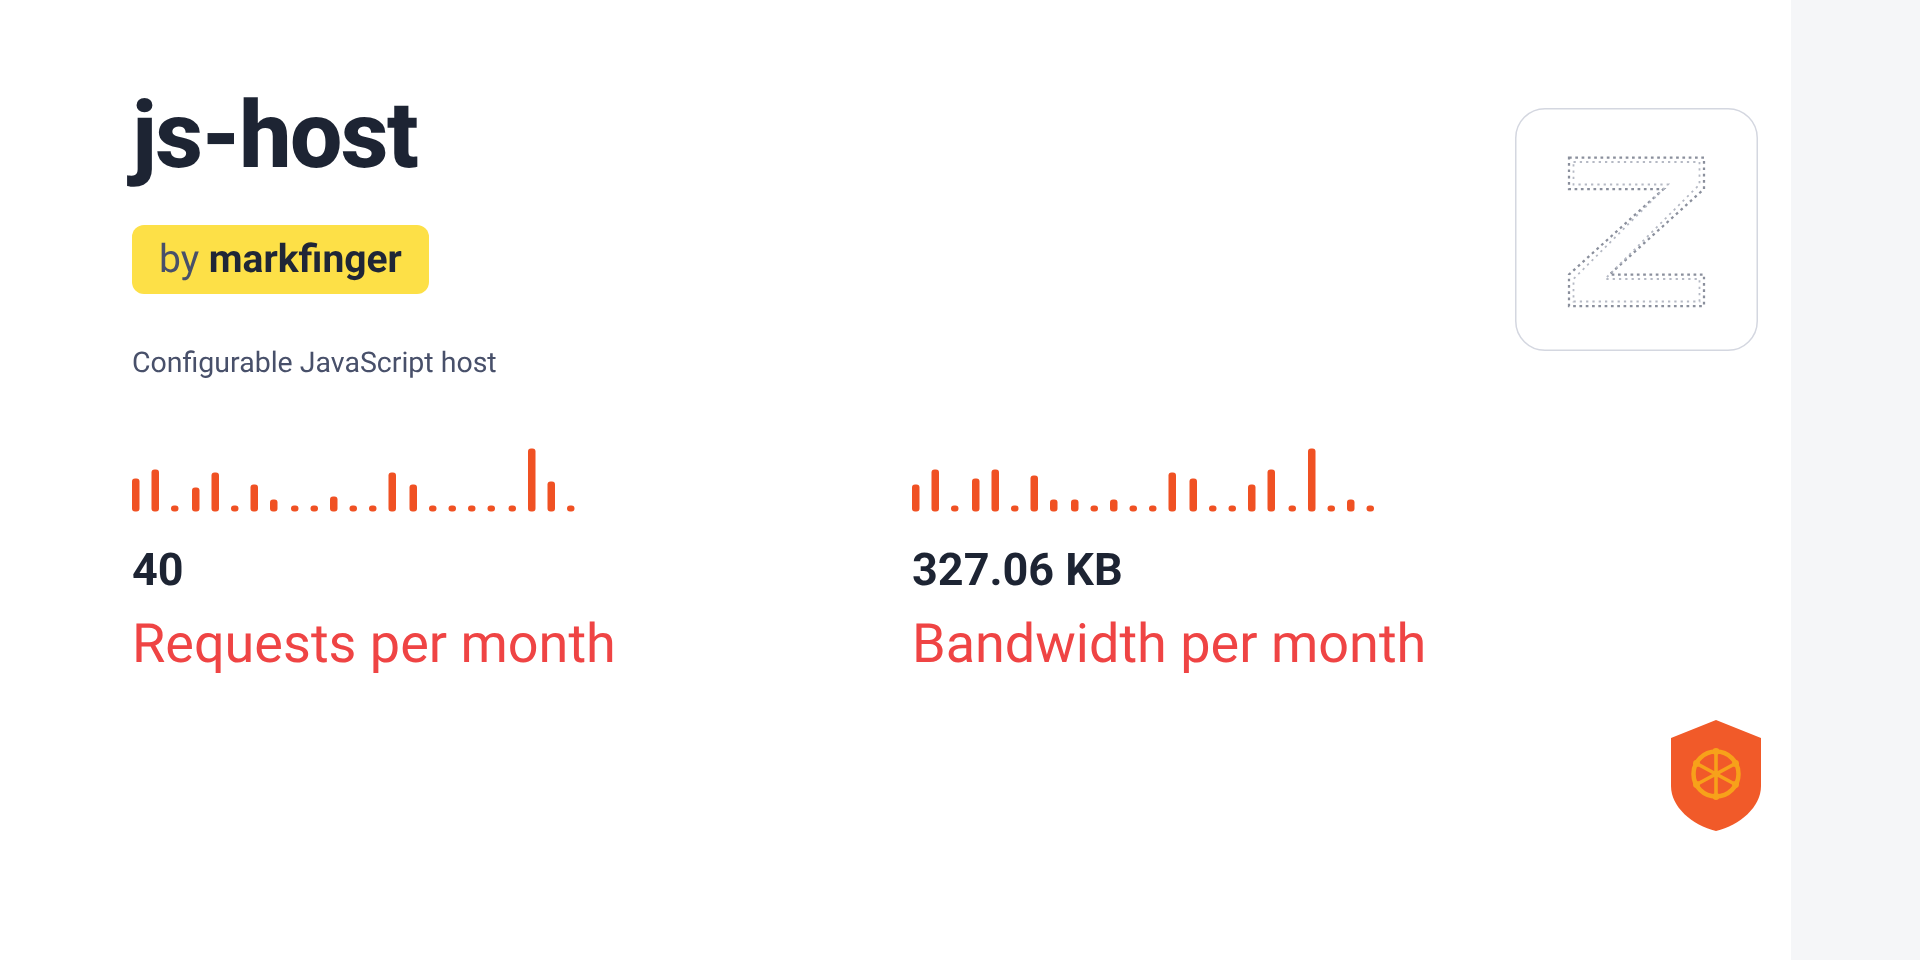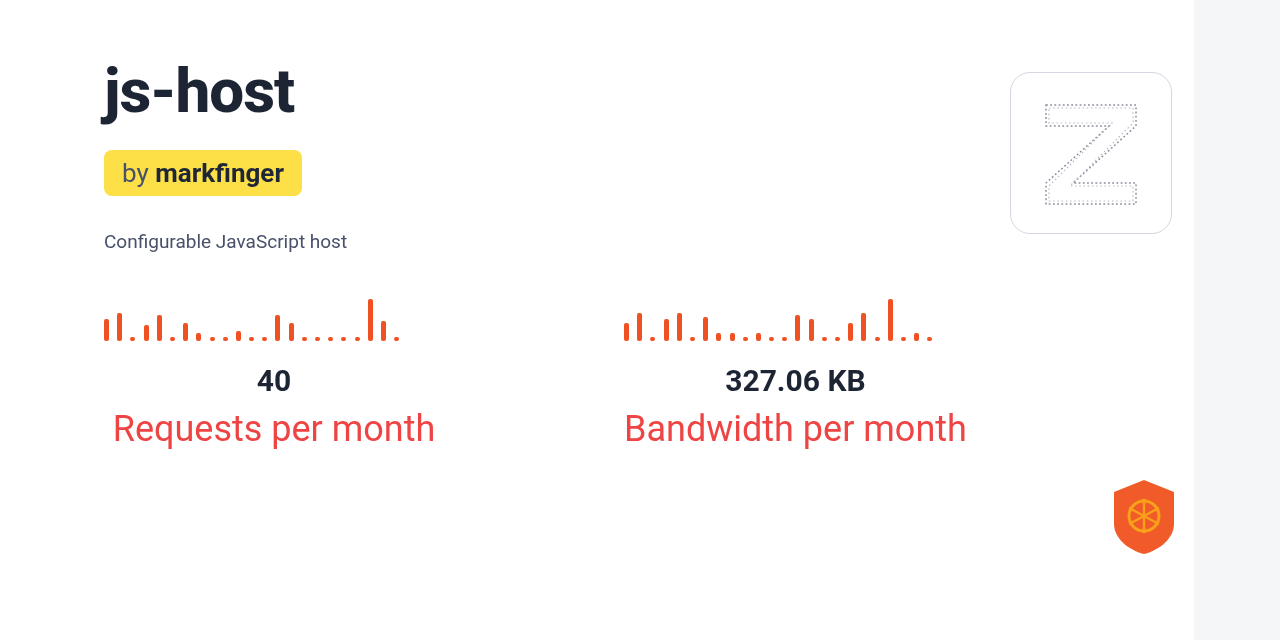--- a/index.html
+++ b/index.html
@@ -14,21 +14,21 @@
   .right-strip {
     position: absolute;
     right: 0;
     top: 0;
     width: 86px;
     height: 100%;
     background: #f5f6f8;
   }
   .content {
     position: absolute;
-    left: 104px;
+    left: 88px;
     top: 60px;
     right: 110px;
   }
   .title {
     font-size: 62px;
     font-weight: 800;
     color: #1d2433;
     letter-spacing: -1px;
     line-height: 1;
     margin-bottom: 28px;
@@ -43,21 +43,20 @@
   }
   .badge .strong { font-weight: 700; color: #1f2637; }
   .description {
     font-size: 19px;
     color: #48506a;
     margin-bottom: 46px;
   }
   .stats {
     display: flex;
     gap: 180px;
-    text-align: center;
   }
   .stat { min-width: 340px; }
   .spark {
     display: flex;
     align-items: flex-end;
     gap: 8.2px;
     height: 42px;
     margin-bottom: 22px;
   }
   .spark .bar {

